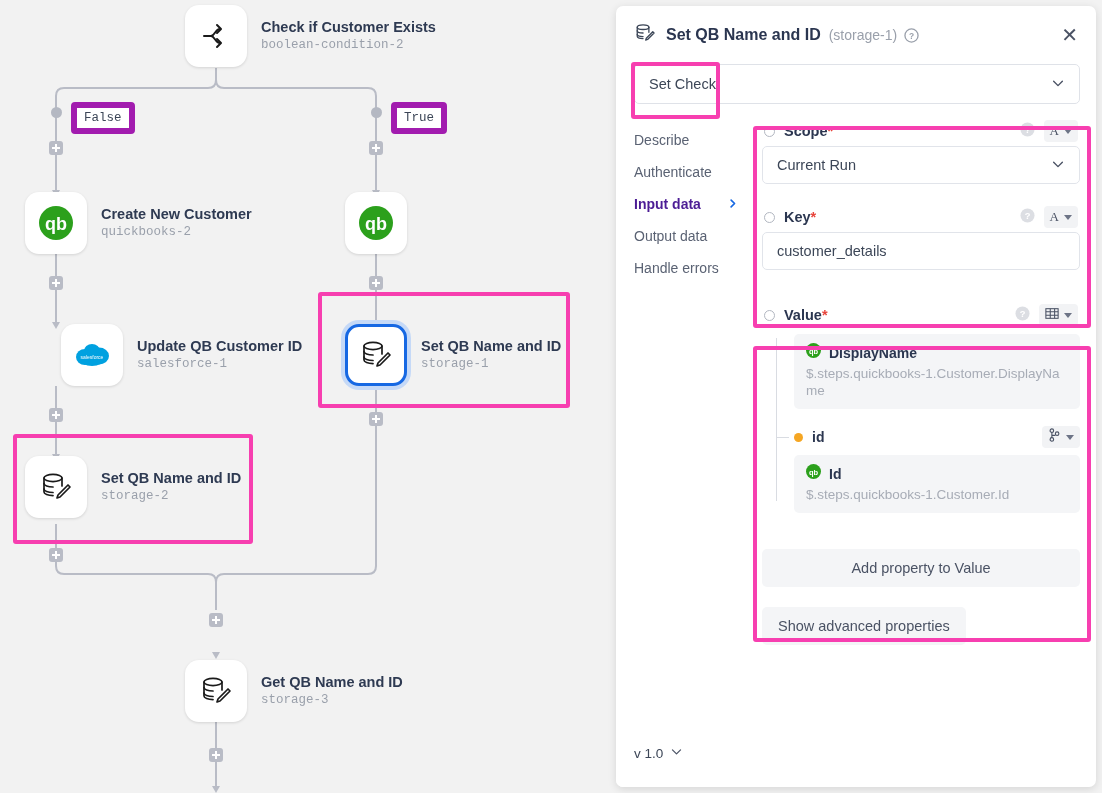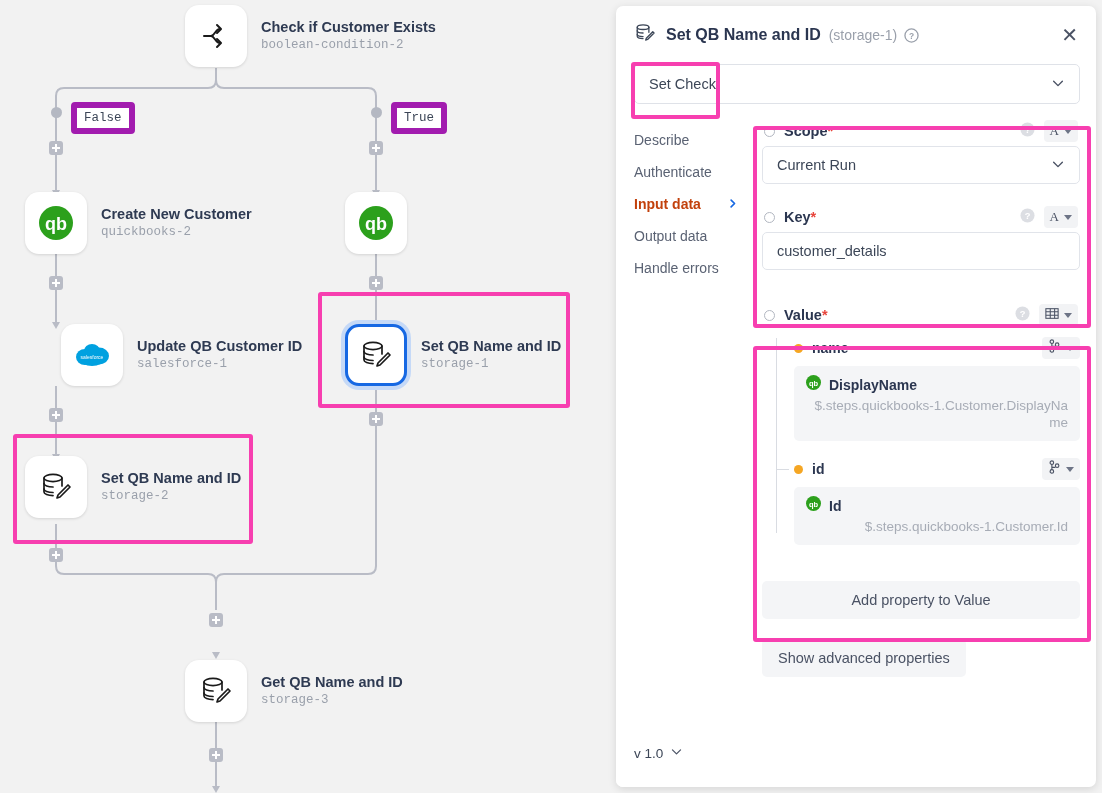--- a/index.html
+++ b/index.html
@@ -126,21 +126,21 @@
     width: 138px; flex: 0 0 auto;
     padding: 20px 0 0 18px;
     background: #ffffff;
     display: flex; flex-direction: column;
   }
   .nav-item {
     font-size: 14px; color: #5a6273;
     padding: 7px 0; line-height: 18px;
     display: flex; align-items: center; cursor: pointer;
   }
-  .nav-item.active { color: #c2410c; font-weight: 700; }
+  .nav-item.active { color: #4c1d95; font-weight: 700; }
   .nav-item .nav-chev { margin-left: auto; margin-right: 16px; }
   .version {
     margin-top: auto; margin-bottom: 26px;
     font-size: 13.5px; color: #3c4657;
     display: flex; align-items: center; gap: 7px;
     cursor: pointer;
   }
 
   .panel-main {
     flex: 1 1 auto; min-width: 0;
@@ -201,21 +201,21 @@
 
   .chip {
     background: #f4f5f7; border-radius: 5px;
     margin-left: 18px; padding: 9px 12px 10px 12px;
     margin-top: 4px;
   }
   .chip-title { display: flex; align-items: center; gap: 8px; }
   .chip-label { font-size: 14px; font-weight: 700; color: #2b3650; }
   .chip-path {
     font-size: 13.5px; color: #a7acb6; margin-top: 3px;
-    line-height: 17px; word-break: break-all; text-align: right;
+    line-height: 17px; word-break: break-all;
   }
 
   .btn-wide {
     background: #f4f5f7; border-radius: 5px;
     height: 38px; display: flex; align-items: center; justify-content: center;
     font-size: 14.5px; color: #4a5264; cursor: pointer;
     margin-top: 20px;
   }
   .btn-left {
     background: #f4f5f7; border-radius: 5px;
@@ -523,38 +523,20 @@
                 </svg>
               </span>
               <span class="caret-down"></span>
             </span>
           </span>
         </div>
 
         <div class="prop-tree">
           <div class="tree-spine"></div>
 
-          <div class="prop-head">
-            <span class="tick"></span>
-            <span class="prop-dot"></span>
-            <span class="prop-name">name</span>
-            <span class="prop-tools">
-              <span class="type-btn">
-                <span>
-                  <svg width="13" height="14" viewBox="0 0 14 16" fill="none" stroke="#4a5264" stroke-width="1.3">
-                    <circle cx="4" cy="3" r="2"></circle>
-                      <circle cx="4" cy="13" r="2"></circle>
-                      <circle cx="10" cy="6.5" r="2"></circle>
-                    <path d="M4 5 V11 M4 8.5 H8"></path>
-                  </svg>
-                </span>
-                <span class="caret-down"></span>
-              </span>
-            </span>
-          </div>
           <div class="chip">
             <div class="chip-title">
               <span>
                 <svg width="15" height="15" viewBox="0 0 16 16">
                     <circle cx="8" cy="8" r="8" fill="#2ca01c"></circle>
                     <text x="8" y="11.5" font-family="Liberation Sans, sans-serif" font-size="8" font-weight="700" fill="#ffffff" text-anchor="middle">qb</text>
                   </svg>
               </span>
               <span class="chip-label">DisplayName</span>
             </div>

